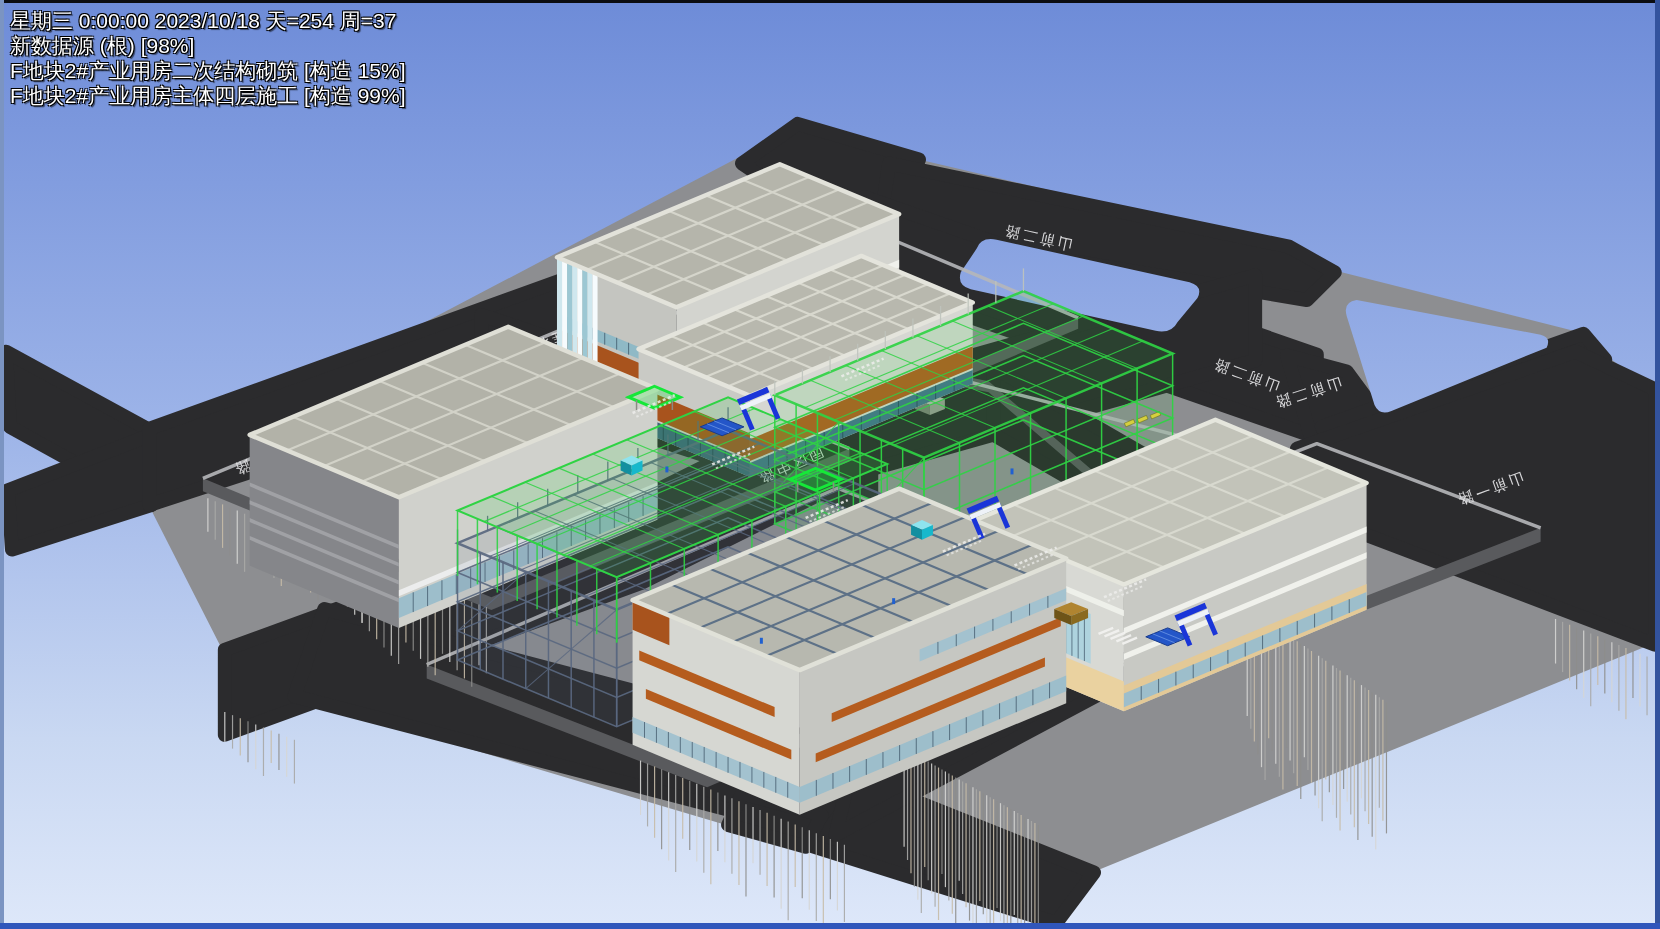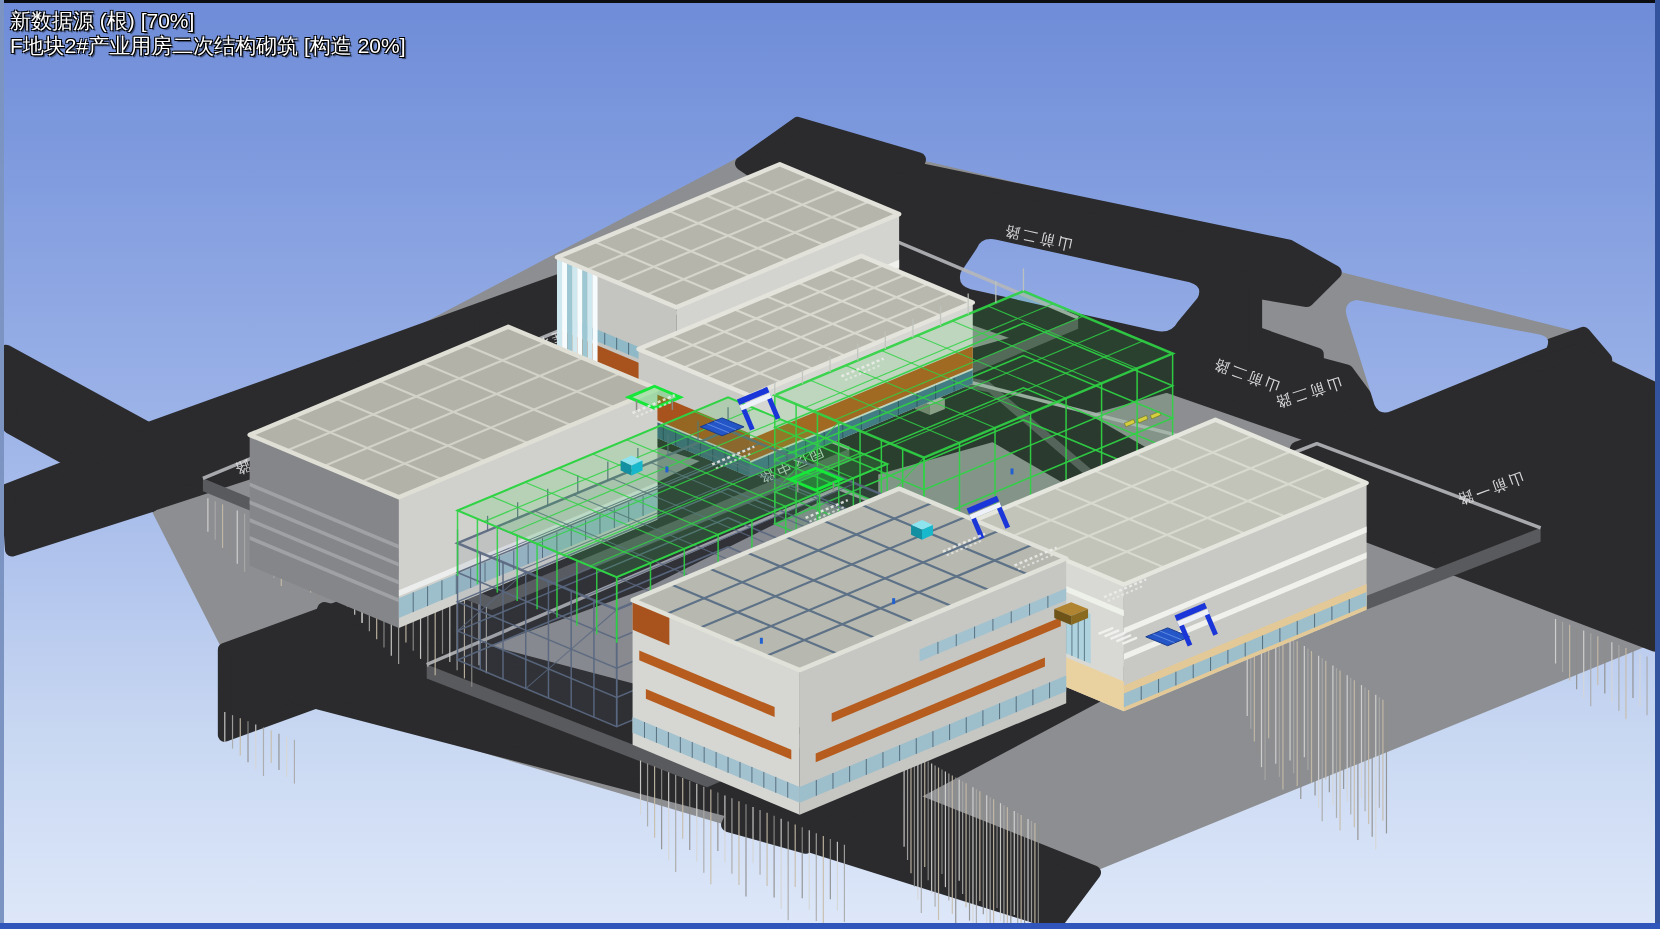--- a/index.html
+++ b/index.html
@@ -785,20 +785,22 @@
       <g transform="translate(1012,470)">
         <rect x="0" y="0" width="3" height="6" fill="#2060d0"></rect>
       </g>
       <g transform="translate(760,641)">
         <rect x="0" y="0" width="3" height="6" fill="#2060d0"></rect>
       </g>
     </g>
 </svg>
 
 <div class="hud">
-  <div>新数据源 (根) [70%]</div>
-  <div>F地块2#产业用房二次结构砌筑 [构造 20%]</div>
+  <div>星期三 0:00:00 2023/10/18 天=254 周=37</div>
+  <div>新数据源 (根) [98%]</div>
+  <div>F地块2#产业用房二次结构砌筑 [构造 15%]</div>
+  <div>F地块2#产业用房主体四层施工 [构造 99%]</div>
 </div>
 
 <div class="edge" id="edge-top"></div>
 <div class="edge" id="edge-left"></div>
 <div class="edge" id="edge-right"></div>
 <div class="edge" id="edge-bottom"></div>
 
 </body></html>

